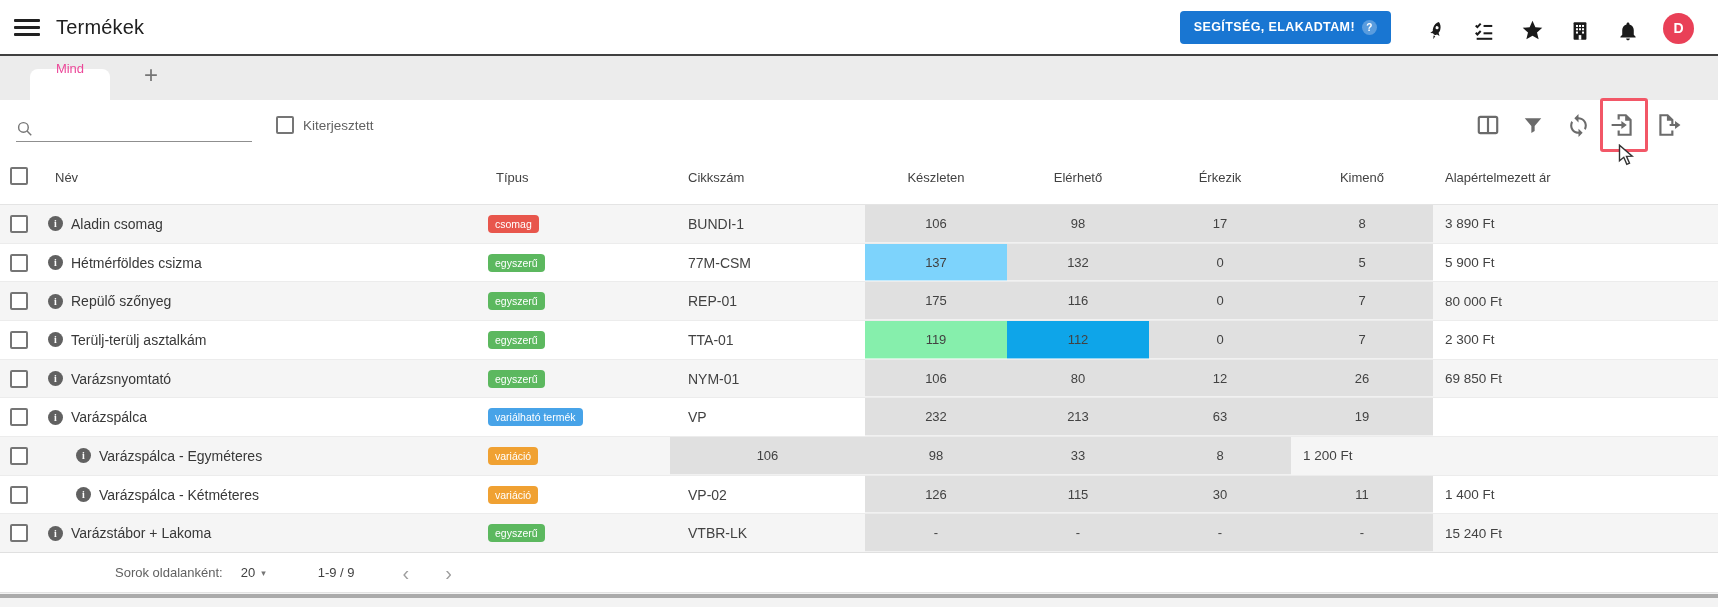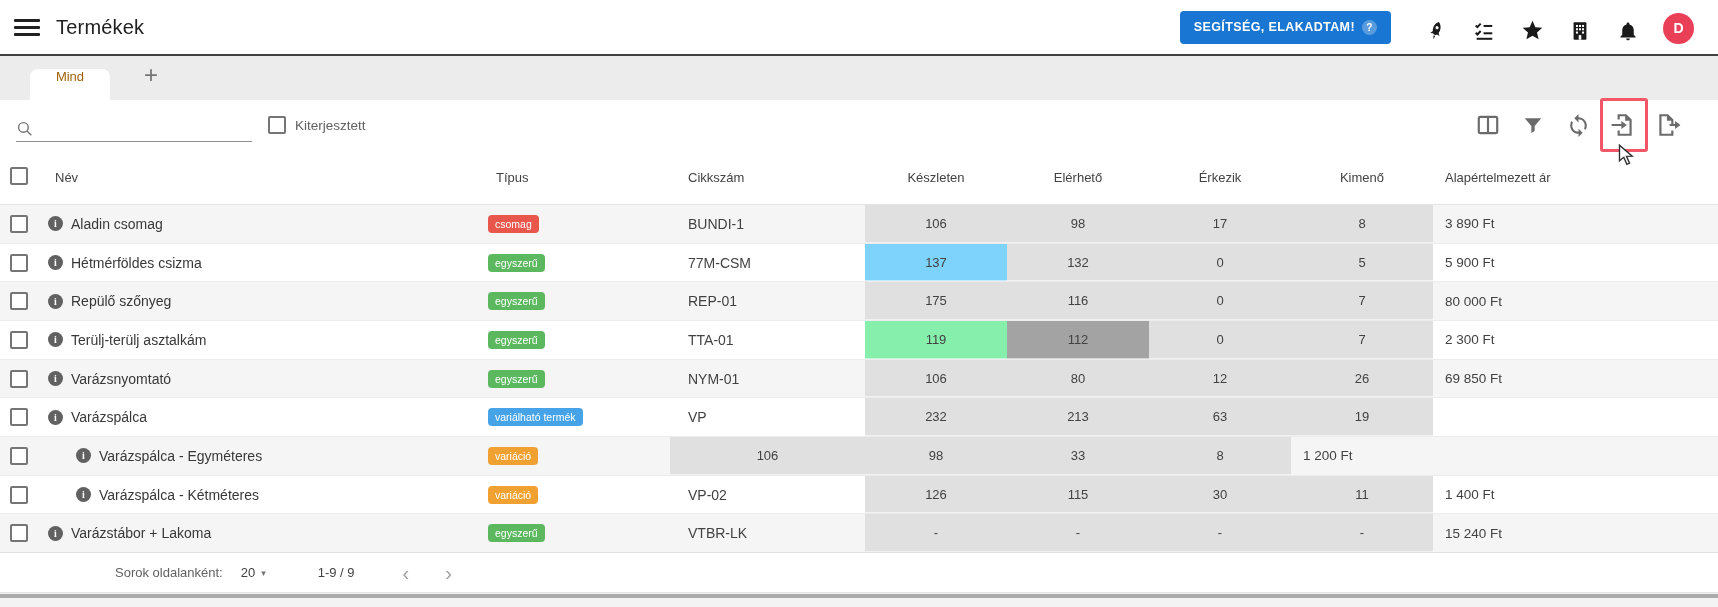--- a/index.html
+++ b/index.html
@@ -24,28 +24,28 @@
   .icon-btn { width:26px; height:26px; display:flex; align-items:center; justify-content:center; cursor:pointer; }
   .avatar { width:31px; height:31px; border-radius:50%; background:#e94057; color:#fff;
             display:flex; align-items:center; justify-content:center;
             font-size:14px; font-weight:bold; cursor:pointer; }
 
   
   .tabstrip { height:44px; flex:0 0 44px; background:#ececec; position:relative; }
   .tab-active { position:absolute; left:30px; bottom:0; width:80px; height:31px;
                 background:#fff; border-radius:8px 8px 0 0;
                 display:flex; align-items:flex-start; justify-content:center;
-                font-size:13px; color:#a16207; padding-top:10px; cursor:pointer; }
+                font-size:13px; color:#ec4899; padding-top:2px; cursor:pointer; }
   .tab-active .tab-label { position:relative; top:-10px; }
   .tab-add { position:absolute; left:136px; top:4px; width:30px; height:30px;
              display:flex; align-items:center; justify-content:center;
              font-size:24px; color:#757575; cursor:pointer; }
 
   
-  .search-row { height:50px; flex:0 0 50px; background:#fff; display:flex; align-items:center; padding-left:16px; }
+  .search-row { height:50px; flex:0 0 50px; background:#fff; display:flex; align-items:center; padding-left:16px;gap:8px; }
   .search-box { width:236px; height:34px; display:flex; align-items:flex-end; gap:8px;
                 border-bottom:1px solid #8f8f8f; padding-bottom:4px; }
   .search-box input { border:none; outline:none; flex:1; font-size:14px; font-family:inherit; background:transparent; }
   .cb { width:18px; height:18px; border:2px solid #757575; border-radius:2px; background:#fff;
         display:inline-block; cursor:pointer; flex:0 0 18px; }
   .expanded-wrap { display:flex; align-items:center; gap:9px; margin-left:16px; cursor:pointer; }
   .expanded-label { font-size:13.5px; color:#616161; }
   .toolbar { margin-left:auto; display:flex; align-items:center; gap:17px; padding-right:36px; }
   .toolbar .icon-btn { width:28px; height:28px; }
 
@@ -285,21 +285,21 @@
         </div>
         <div class="td td-name">
           <span class="info-icon">i</span>
           <span>Terülj-terülj asztalkám</span>
         </div>
         <div class="td td-type">
           <span class="badge" style="background: rgb(92, 184, 95);">egyszerű</span>
         </div>
         <div class="td td-sku">TTA-01</div>
         <div class="td td-num" style="background: #86efac;">119</div>
-        <div class="td td-num" style="background: #a3a3a3;">112</div>
+        <div class="td td-num" style="background: #0ea5e9;">112</div>
         <div class="td td-num" style="background: rgb(224, 224, 224);">0</div>
         <div class="td td-num" style="background: rgb(224, 224, 224);">7</div>
         <div class="td td-price">2 300 Ft</div>
       </div>
       <div class="grid-row trow alt">
         <div class="td td-check">
           <span class="cb"></span>
         </div>
         <div class="td td-name">
           <span class="info-icon">i</span>

